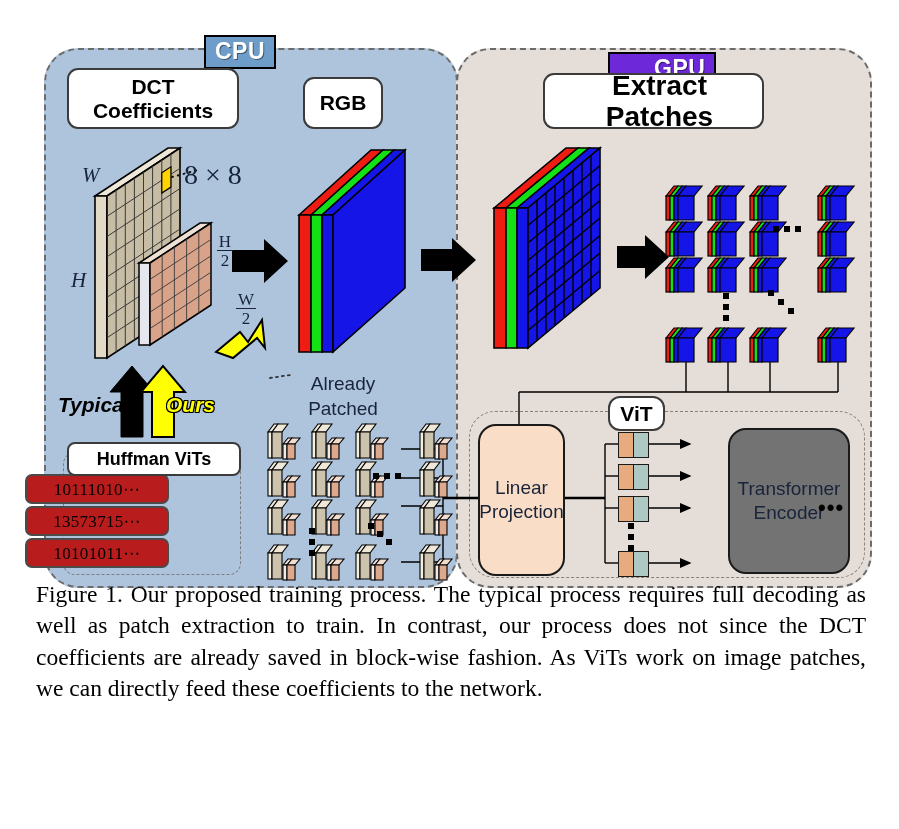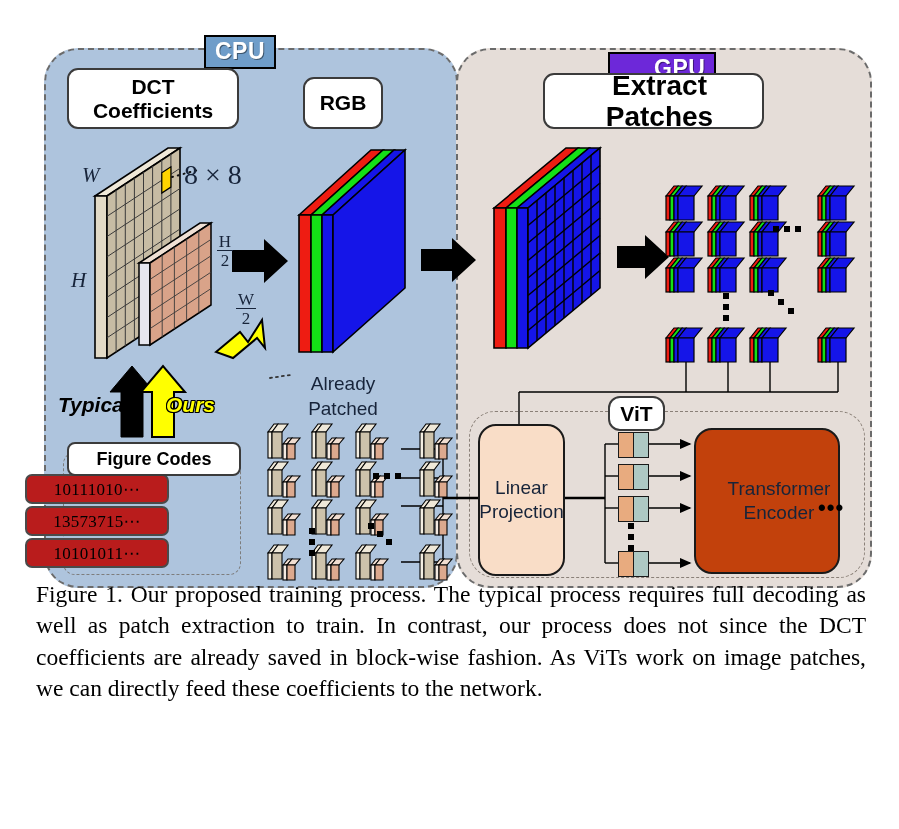--- a/index.html
+++ b/index.html
@@ -70,21 +70,21 @@
                         -1px -1px #000,1px 1px #000,1px -1px #000,-1px 1px #000;}
   #lbl-already{position:absolute;left:293px;top:371px;width:100px;font-size:19px;
                color:#17243a;line-height:1.33;font-family:"Liberation Sans",sans-serif;text-align:center;}
 
   
   .procbox{position:absolute;z-index:5;border:2px solid #1a1a1a;border-radius:18px;
            display:flex;flex-direction:column;align-items:center;justify-content:center;
            color:#17243a;font-size:19px;line-height:1.25;
            font-family:"Liberation Sans",sans-serif;}
   #linear-proj{left:478px;top:424px;width:83px;height:148px;background:#f9ddc7;}
-  #trans-enc{left:694px;top:428px;width:118px;height:142px;background:#c2410c;padding-left:24px;}
+  #trans-enc{left:728px;top:428px;width:118px;height:142px;background:#737373;}
   #enc-dots{position:absolute;left:818px;top:495px;color:#000;font-size:22px;
             font-weight:bold;letter-spacing:1px;z-index:6;}
 
   
   .token{position:absolute;z-index:6;width:29px;height:24px;
          border:1.5px solid #1a1a1a;display:flex;}
   .token .a{flex:1;background:#e8ab7f;}
   .token .b{flex:1;background:#aec9c4;border-left:1.5px solid #1a1a1a;}
   #tok-0{left:618px;top:432px;}
   #tok-1{left:618px;top:464px;}
@@ -433,21 +433,21 @@
       <span class="num">W</span>
       <span class="den">2</span>
     </span>
   </div>
 
   <div id="lbl-typical">Typical</div>
   <div id="lbl-ours">Ours</div>
   <div id="lbl-already">Already Patched</div>
 
   <div id="huffman-group"></div>
-  <div class="wbox" id="huffman-box">Figure Codes</div>
+  <div class="wbox" id="huffman-box">Huffman ViTs</div>
   <div class="code-pill" id="code-0">10111010⋯</div>
   <div class="code-pill" id="code-1">13573715⋯</div>
   <div class="code-pill" id="code-2">10101011⋯</div>
 
   <div class="procbox" id="linear-proj">
     <span>Linear</span>
     <span>Projection</span>
   </div>
   <div class="procbox" id="trans-enc">
     <span>Transformer</span>

